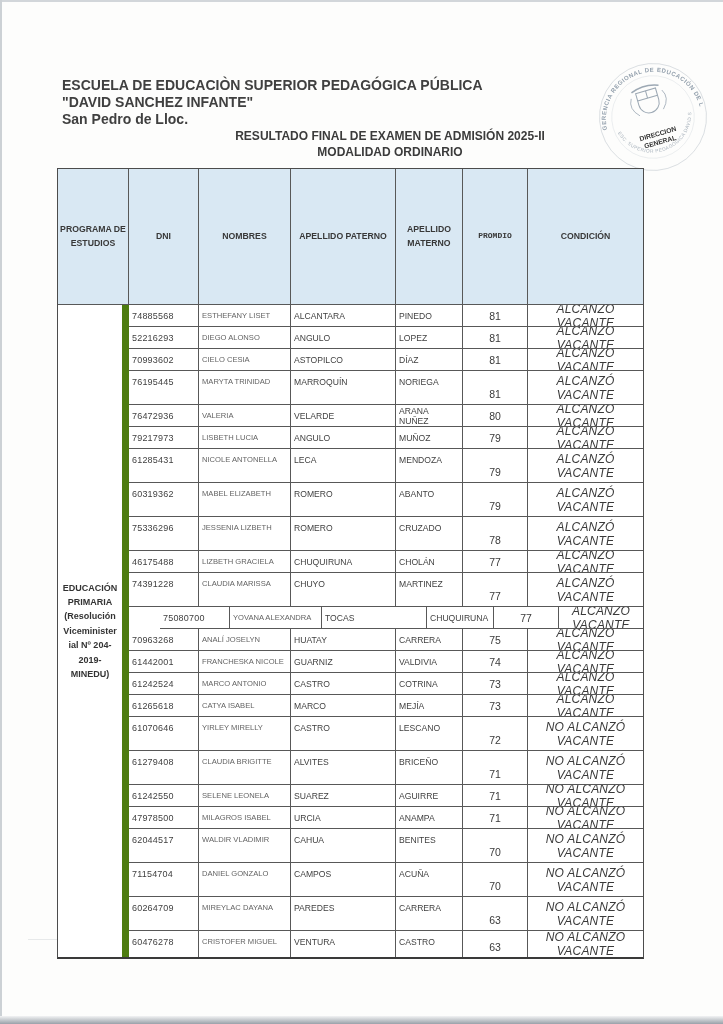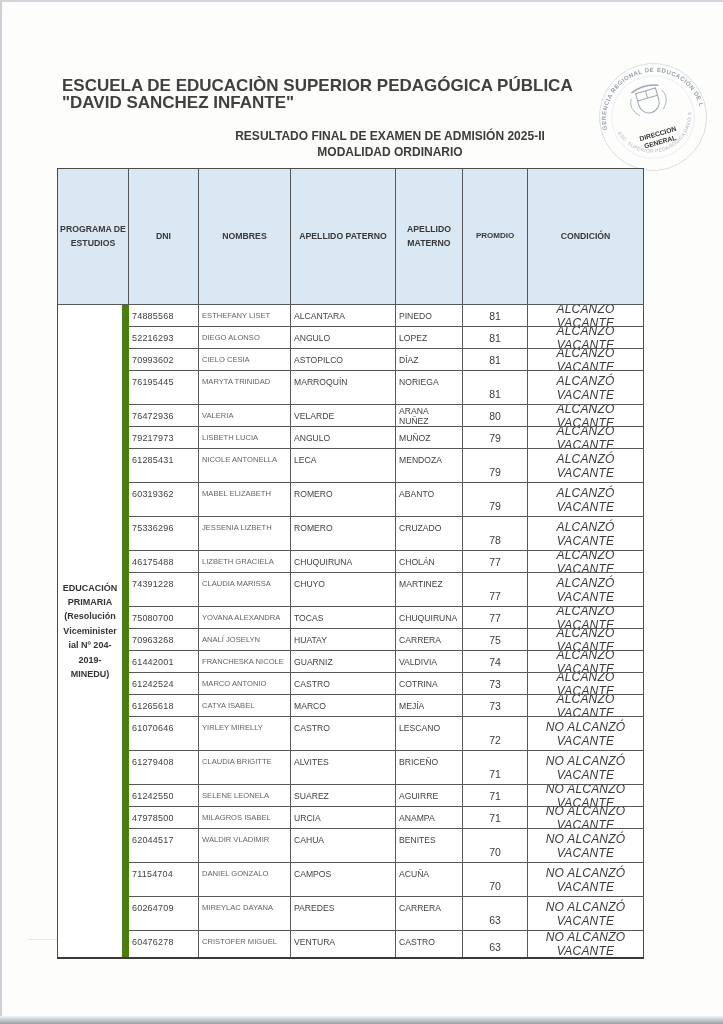--- a/index.html
+++ b/index.html
@@ -13,21 +13,21 @@
   }
   .page{position:absolute;inset:0;background:#fdfdfc;}
   
   .edge-top{position:absolute;left:0;top:0;width:723px;height:2px;background:#d2d6da;}
   .edge-left{position:absolute;left:0;top:0;width:2px;height:1024px;background:#ccd1d5;}
   .edge-bottom{position:absolute;left:0;bottom:0;width:723px;height:8px;
     background:linear-gradient(#f2f3f4,#9aa1a9);}
   .edge-bottom-line{position:absolute;left:28px;bottom:84px;width:420px;height:1px;background:#e7e9ea;}
 
   
-  .letterhead{position:absolute;left:62px;top:77px;font-weight:bold;font-size:17px;line-height:17px;color:#404040;}
+  .letterhead{position:absolute;left:62px;top:77px;font-weight:bold;font-size:14px;line-height:17px;color:#404040;}
   .doc-title{position:absolute;left:57px;top:128px;width:666px;text-align:center;font-weight:bold;color:#3b3b3b;}
   .doc-title .t1{font-size:12px;line-height:16px;}
   .doc-title .t2{font-size:12px;line-height:16px;}
 
   
   .stamp{position:absolute;left:592px;top:56px;width:122px;height:122px;
     transform:rotate(-16deg);opacity:.82;}
   .stamp svg{width:100%;height:100%;}
   .stamp text{font-family:"Liberation Sans",sans-serif;}
 
@@ -41,21 +41,21 @@
   .thead{
     display:grid;grid-template-columns:71px 70px 92px 105px 67px 65px 1fr;
     height:136px;background:var(--header-bg,#d9e8f3);
   }
   .hcell{
     border-right:1px solid #585858;border-bottom:1px solid #585858;
     display:flex;align-items:center;justify-content:center;text-align:center;
     font-weight:bold;font-size:8.7px;line-height:1.55;color:#383838;padding:2px;
   }
   .hcell:last-child{border-right:none;}
-  .hcell.h-prom{font-size:8px;}
+  .hcell.h-prom{font-size:8px;font-family:Liberation Mono, monospace;}
   .tbody{display:flex;}
   .program-col{
     width:71px;border-right:7px solid #4d7c0f;
     display:flex;align-items:center;justify-content:center;
     text-align:center;font-weight:bold;font-size:9px;line-height:1.6;
     color:#333;white-space:pre-line;padding:2px;
   }
   .rows{flex:1;display:flex;flex-direction:column;}
   .trow{display:grid;grid-template-columns:70px 92px 105px 67px 65px 1fr;}
   .tcell{
@@ -80,20 +80,21 @@
 
 <div class="page">
   <div class="edge-top"></div>
   <div class="edge-left"></div>
   <div class="edge-bottom-line"></div>
   <div class="edge-bottom"></div>
 
   <div class="letterhead">
     <div>ESCUELA DE EDUCACIÒN SUPERIOR PEDAGÓGICA PÚBLICA</div>
     <div>"DAVID SANCHEZ INFANTE"</div>
+    <div>San Pedro de Lloc.</div>
   </div>
 
   <div class="stamp">
     <svg viewBox="0 0 130 130">
       <defs>
         <path id="arcTop" d="M 14 68 A 51 51 0 0 1 116 68"></path>
         <path id="arcBot" d="M 24 70 A 42 42 0 0 0 106 70"></path>
       </defs>
       <circle cx="65" cy="65" r="57" fill="none" stroke="#8a98a6" stroke-width="0.8" opacity="0.45"></circle>
       <circle cx="65" cy="65" r="44" fill="none" stroke="#8a98a6" stroke-width="0.6" opacity="0.3"></circle>
@@ -221,21 +222,21 @@
             <div class="tcell c-condicion">ALCANZÓ VACANTE</div>
           </div>
           <div class="trow tall" style="height: 34px;">
             <div class="tcell c-dni">74391228</div>
             <div class="tcell c-nombres">CLAUDIA MARISSA</div>
             <div class="tcell c-paterno">CHUYO</div>
             <div class="tcell c-materno">MARTINEZ</div>
             <div class="tcell c-promedio">77</div>
             <div class="tcell c-condicion">ALCANZÓ VACANTE</div>
           </div>
-          <div class="trow" style="height: 22px;">
+          <div class="trow" style="height: 22px; margin-left: 31px;">
             <div class="tcell c-dni">75080700</div>
             <div class="tcell c-nombres">YOVANA ALEXANDRA</div>
             <div class="tcell c-paterno">TOCAS</div>
             <div class="tcell c-materno">CHUQUIRUNA</div>
             <div class="tcell c-promedio">77</div>
             <div class="tcell c-condicion">ALCANZÓ VACANTE</div>
           </div>
           <div class="trow" style="height: 22px;">
             <div class="tcell c-dni">70963268</div>
             <div class="tcell c-nombres">ANALÍ JOSELYN</div>

